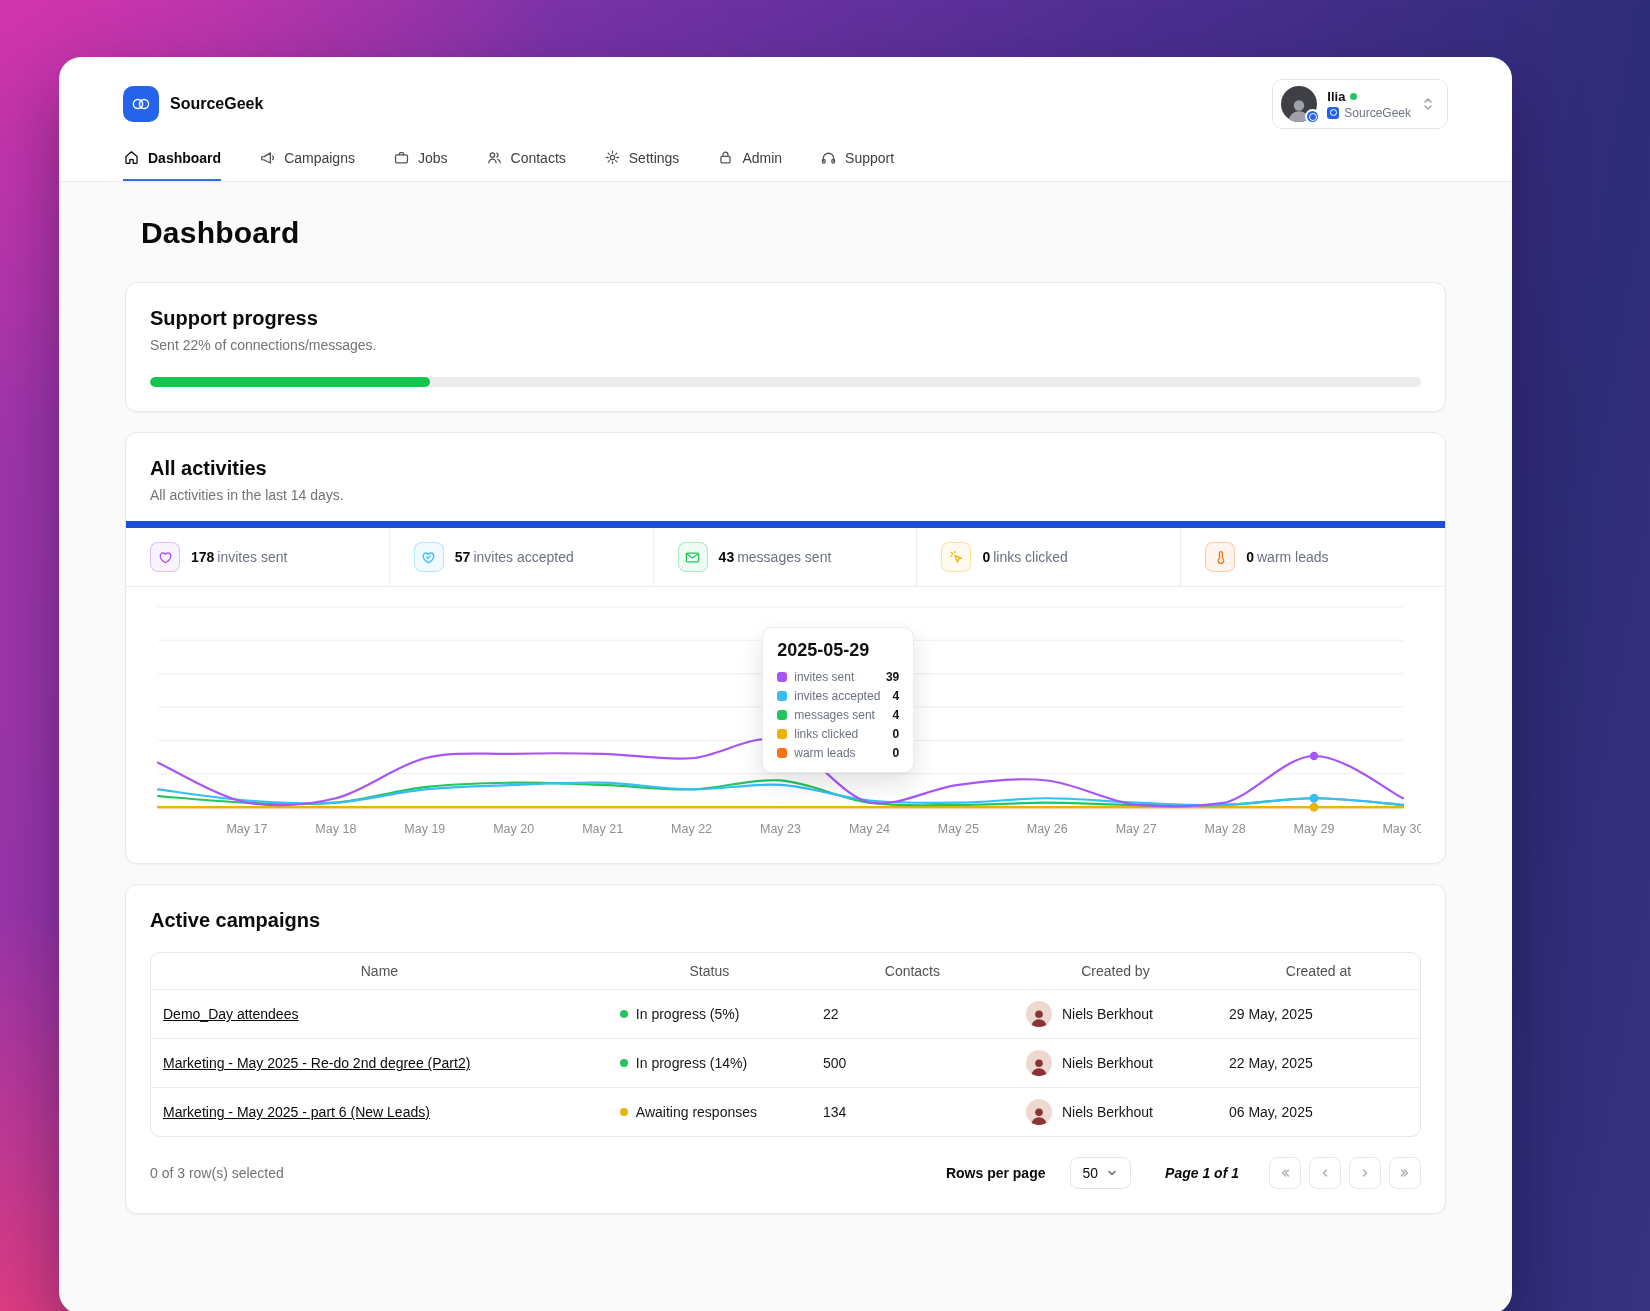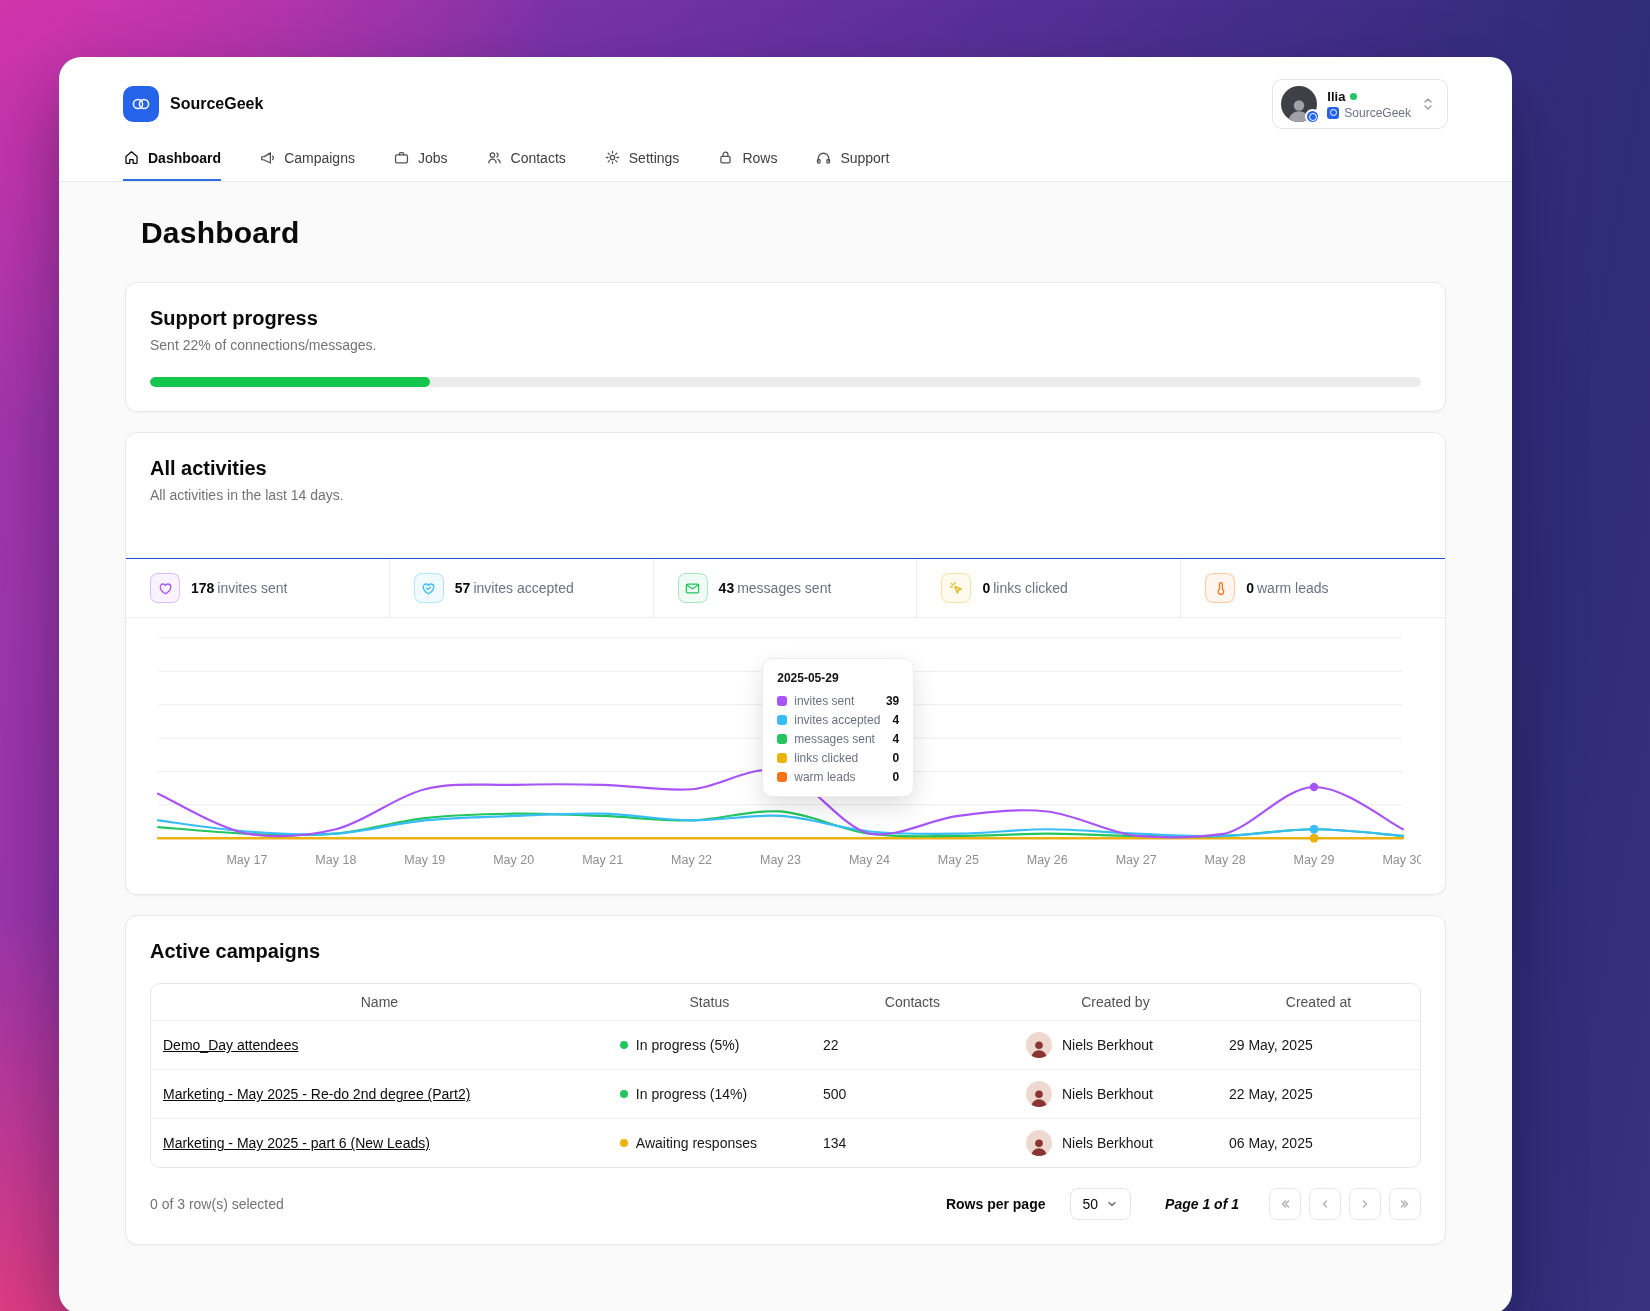--- a/index.html
+++ b/index.html
@@ -63,38 +63,38 @@
     background:#fff; border:1px solid #e9e9e9; border-radius:12px;
     box-shadow:0 1px 2px rgba(0,0,0,.04); margin-bottom:20px;
   }
   .card-pad { padding:24px; }
   .card-title { font-size:20px; font-weight:700; color:#0a0a0a; }
   .card-sub { font-size:14px; color:#737373; margin-top:7px; }
   
   .progress-track { margin-top:24px; height:10px; border-radius:6px; background:#ececec; overflow:hidden; }
   .progress-fill { height:100%; border-radius:6px; background:#14c64d; width:0; }
   
-  .stats-row { display:grid; grid-template-columns:repeat(5,1fr); border-top:1px solid #1d4ed8; border-bottom:1px solid #ededed;margin-top:37px; }
+  .stats-row { display:grid; grid-template-columns:repeat(5,1fr); border-top:7px solid #1d4ed8; border-bottom:1px solid #ededed; }
   .stat-item { display:flex; align-items:center; gap:11px; padding:14px 24px; border-right:1px solid #ededed; }
   .stat-item:last-child { border-right:none; }
   .stat-icon {
     width:30px; height:30px; border-radius:8px; display:flex; align-items:center; justify-content:center;
     color:var(--c,#888); border:1px solid var(--bc,#ddd); background:var(--bg,#fff);
   }
   .stat-text { font-size:14px; color:#6b7280; }
   .stat-text b { color:#0a0a0a; font-weight:700; margin-right:3px; }
   
   .chart-wrap { position:relative; padding:10px 24px 16px 24px; }
   .chart-svg { display:block; width:100%; }
   .chart-tooltip {
     position:absolute; left:54%; top:40px; transform:translateX(-50%);
     background:#fff; border:1px solid #ececec; border-radius:10px;
     box-shadow:0 10px 24px rgba(0,0,0,.12); padding:12px 14px; width:152px; z-index:5;
   }
-  .tt-date { font-size:12px; font-weight:700; color:#111; margin-bottom:9px; }
+  .tt-date { font-size:18px; font-weight:700; color:#111; margin-bottom:9px; }
   .tt-row { display:flex; align-items:center; gap:7px; margin-top:5px; font-size:12px; color:#6b7280; }
   .tt-swatch { width:10px; height:10px; border-radius:3px; flex:0 0 auto; }
   .tt-label { flex:1; }
   .tt-value { color:#111; font-weight:700; }
   
   .table-box { border:1px solid #e7e7e7; border-radius:10px; overflow:hidden; margin-top:20px; }
   table { width:100%; border-collapse:collapse; }
   th { text-align:center; font-size:14px; font-weight:500; color:#525252; padding:10px 12px; border-bottom:1px solid #ededed; }
   td { font-size:14px; color:#171717; padding:11px 12px; border-bottom:1px solid #ededed; }
   tr:last-child td { border-bottom:none; }
@@ -203,21 +203,21 @@
           <circle cx="10" cy="10" r="2.6"></circle>
             <path d="M10 2.8v2M10 15.2v2M2.8 10h2M15.2 10h2M4.9 4.9l1.4 1.4M13.7 13.7l1.4 1.4M15.1 4.9l-1.4 1.4M6.3 13.7l-1.4 1.4"></path>
         </svg>
         <span>Settings</span>
       </div>
       <div class="nav-item">
         <svg width="17" height="17" viewBox="0 0 20 20" class="ic">
           <rect x="4.6" y="8.8" width="10.8" height="7.6" rx="1.6"></rect>
             <path d="M7.1 8.8V6.6a2.9 2.9 0 0 1 5.8 0v2.2"></path>
         </svg>
-        <span>Rows</span>
+        <span>Admin</span>
       </div>
       <div class="nav-item">
         <svg width="17" height="17" viewBox="0 0 20 20" class="ic">
           <path d="M3.8 14.2v-3a6.2 6.2 0 0 1 12.4 0v3"></path>
             <rect x="2.9" y="12.2" width="3.1" height="4.3" rx="1.3"></rect>
             <rect x="14" y="12.2" width="3.1" height="4.3" rx="1.3"></rect>
         </svg>
         <span>Support</span>
       </div>
     </div>

